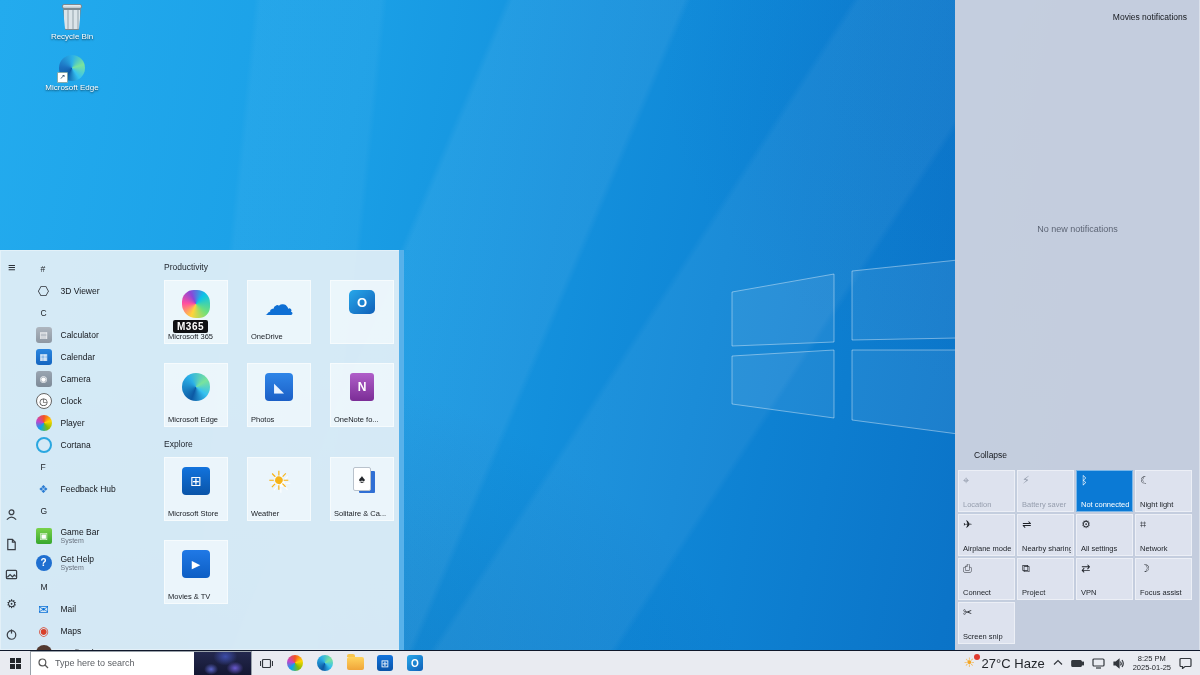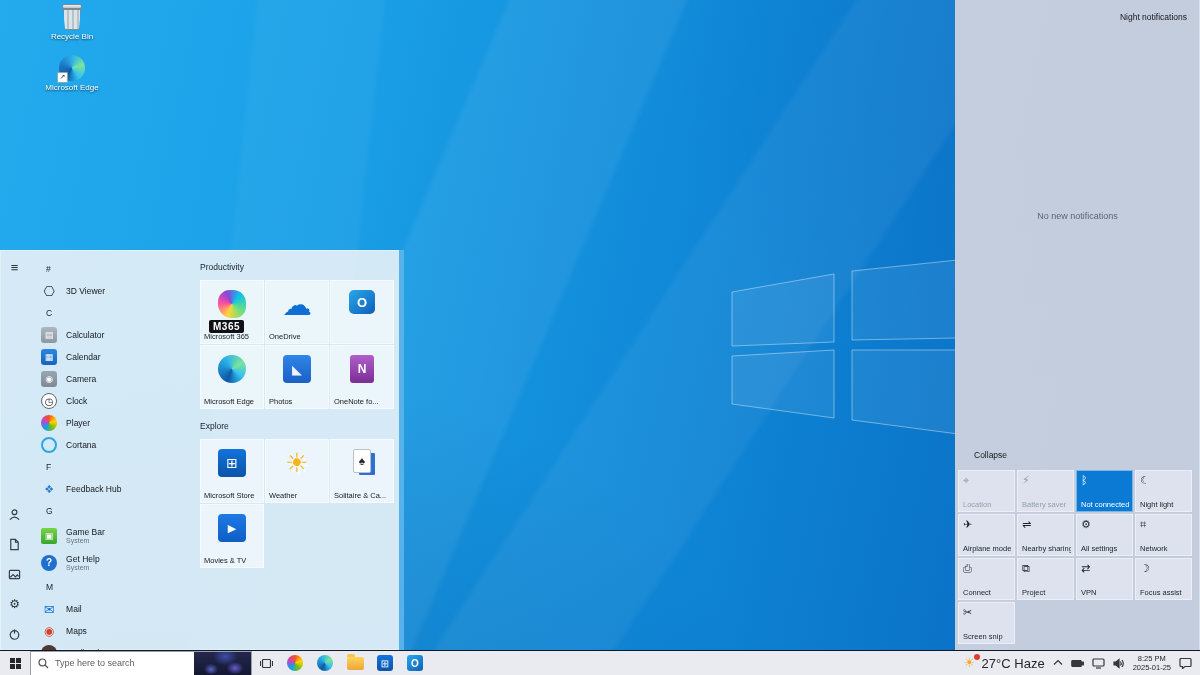--- a/index.html
+++ b/index.html
@@ -59,21 +59,21 @@
   .i-cortana { background:transparent; border:2px solid #2aa7e0; border-radius:50%; }
   .i-feedback { background:transparent; } .i-feedback::before{content:"\2756"; color:#2b7cd3; font-size:11px;}
   .i-gamebar { background:linear-gradient(#79d24a,#37a72e); border-radius:2px; } .i-gamebar::before{content:"\25A3"; font-size:9px;}
   .i-gethelp { background:#1f6fd0; border-radius:50%; } .i-gethelp::before{content:"?"; font-size:10px; font-weight:bold;}
   .i-mail { background:transparent; } .i-mail::before{content:"\2709"; color:#0d72d8; font-size:13px;}
   .i-maps { background:transparent; } .i-maps::before{content:"\25C9"; color:#d8402a; font-size:12px;}
   .i-mediaplayer { background:#523930; border-radius:50%; } .i-mediaplayer::before{content:"\25B8"; font-size:9px;}
 
   .tiles-col { flex:1; padding:12px 10px 0 8px; }
   .group-h { font-size:8.5px; color:#1d222a; height:18px; cursor:pointer; }
-  .tile-grid { display:grid; grid-template-columns:repeat(3,64px); gap:1px; }
+  .tile-grid { display:grid; grid-template-columns:repeat(3,64px); gap:19px; }
   .group-h.explore { margin-top:12px; }
   .tile { position:relative; width:64px; height:64px; background:rgba(250,253,255,.60); box-shadow:0 0 0 1px rgba(255,255,255,.55) inset; cursor:pointer; }
   .tile-icon { position:absolute; left:50%; top:10px; transform:translateX(-50%); width:28px; height:28px; display:flex; align-items:center; justify-content:center; color:#fff; }
   .tile-label { position:absolute; left:4px; right:3px; bottom:3px; font-size:7.5px; color:#171b21; white-space:nowrap; overflow:hidden; }
   .tile-badge { position:absolute; left:9px; bottom:11px; background:#101114; color:#fff; font-size:10px; font-weight:bold; padding:1px 4px; border-radius:2px; letter-spacing:.5px; }
 
   .t-m365 { background:conic-gradient(from 40deg,#0bc3e8,#6fe07c 25%,#ffd43a 45%,#ff4fa0 65%,#8a46d8 82%,#0bc3e8); border-radius:42% 46% 40% 50%; }
   .t-onedrive::before { content:"\2601"; color:#0e6fd4; font-size:30px; }
   .t-outlook { background:linear-gradient(140deg,#28a8ea,#0f5fb8); border-radius:5px; width:26px!important; height:24px!important; }
   .t-outlook::before { content:"O"; font-weight:bold; font-size:13px; }
@@ -86,21 +86,21 @@
   .t-store::before { content:"\229E"; font-size:14px; }
   .t-weather::before { content:"\2600"; color:#f7b318; font-size:26px; text-shadow:2px 3px 0 rgba(255,255,255,.85); }
   .t-solitaire { background:#fff; border:1px solid #b9c2cc; border-radius:2px; width:18px!important; height:24px!important; box-shadow:5px 3px 0 -1px #2f6fd4; }
   .t-solitaire::before { content:"\2660"; color:#23262b; font-size:12px; }
   .t-movies { background:linear-gradient(#2079e6,#0d5ec4); border-radius:4px; }
   .t-movies::before { content:"\25B6"; font-size:11px; }
 
   
   .action-center { position:absolute; right:0; top:0; width:245px; height:650px; background:rgba(202,209,223,.97); box-shadow:-1px 0 0 rgba(255,255,255,.4) inset; }
   .ac-manage { position:absolute; top:12px; right:13px; font-size:8.5px; color:#15181d; cursor:pointer; }
-  .ac-empty { position:absolute; top:211px; left:0; width:100%; text-align:center; font-size:9px; color:#5d6575; }
+  .ac-empty { position:absolute; top:224px; left:0; width:100%; text-align:center; font-size:9px; color:#5d6575; }
   .ac-bottom { position:absolute; left:3px; right:8px; bottom:6px; }
   .ac-collapse { font-size:8.5px; color:#15181d; margin:0 0 10px 16px; cursor:pointer; }
   .qa-grid { display:grid; grid-template-columns:repeat(4,1fr); gap:2px; }
   .qa-tile { position:relative; height:42px; background:#dde2ee; box-shadow:0 0 0 1px rgba(255,255,255,.45) inset; padding:4px 5px; cursor:pointer; }
   .qa-icon { font-size:11px; color:#1c2026; line-height:12px; }
   .qa-label { position:absolute; left:5px; right:3px; bottom:3px; font-size:7.5px; color:#1c2026; white-space:nowrap; overflow:hidden; }
   .qa-tile.active { background:#0b7ad5; }
   .qa-tile.active .qa-icon, .qa-tile.active .qa-label { color:#fff; }
   .qa-tile.disabled .qa-icon, .qa-tile.disabled .qa-label { color:#959dad; }
 
@@ -345,21 +345,21 @@
           <div class="tile">
             <span class="tile-icon t-movies"></span>
             <span class="tile-label">Movies &amp; TV</span>
           </div>
         </div>
       </div>
     <div class="menu-scrollbar"></div>
   </section>
 
   <aside class="action-center">
-    <div class="ac-manage">Night notifications</div>
+    <div class="ac-manage">Movies notifications</div>
     <div class="ac-empty">No new notifications</div>
     <div class="ac-bottom">
       <div class="ac-collapse">Collapse</div>
       <div class="qa-grid" id="qa-grid">
           <div class="qa-tile disabled">
             <div class="qa-icon">⌖</div>
             <div class="qa-label">Location</div>
           </div>
           <div class="qa-tile disabled">
             <div class="qa-icon">⚡</div>

